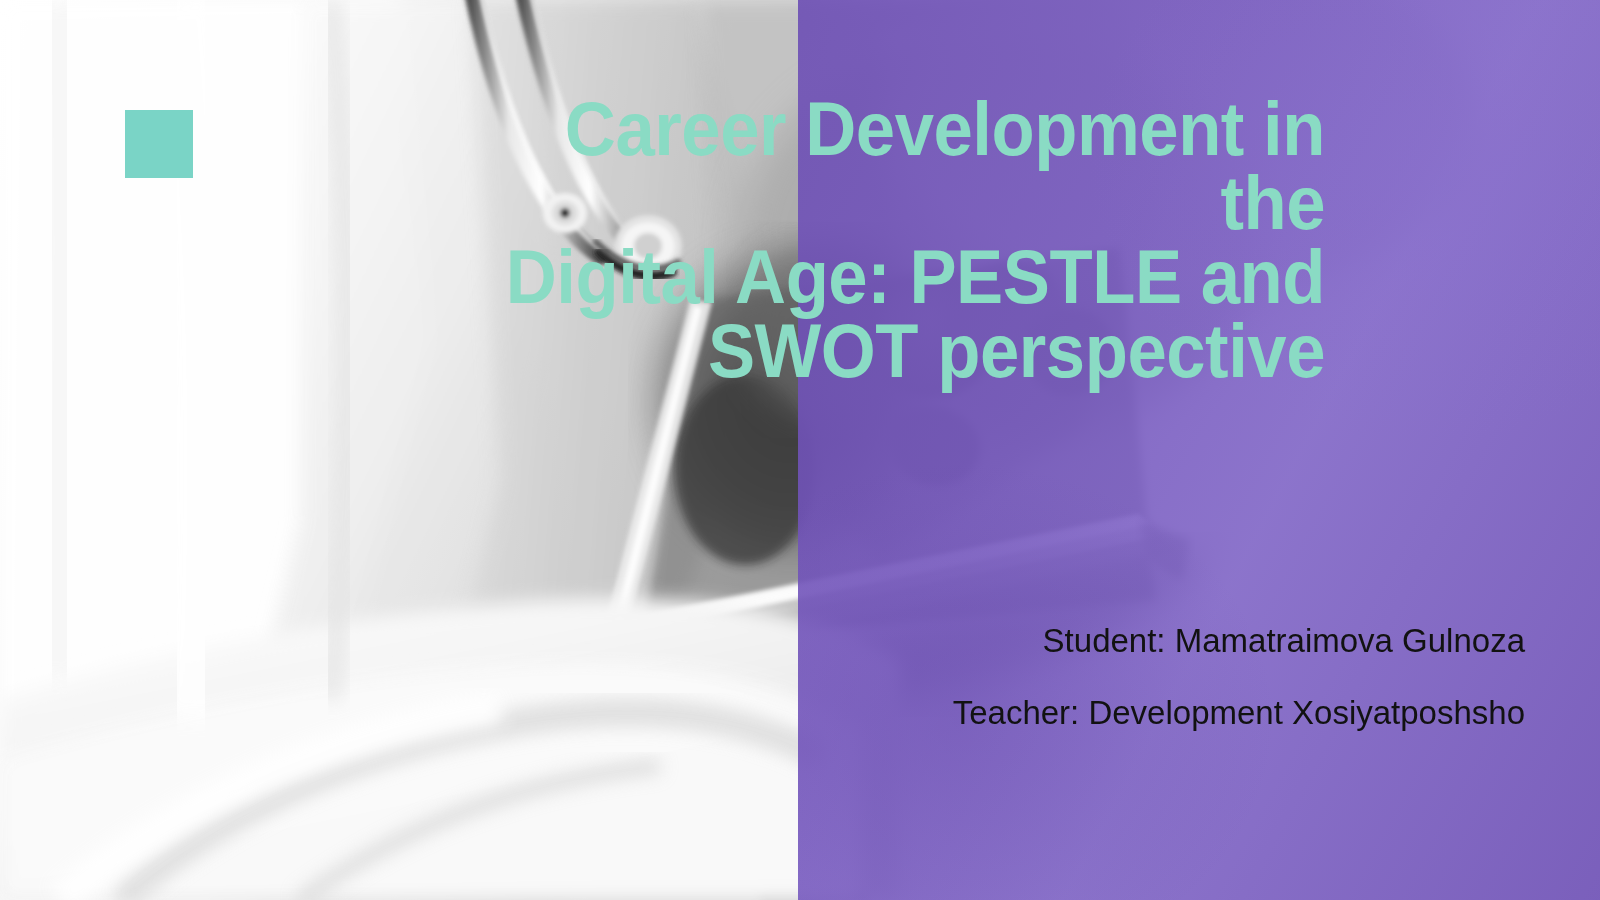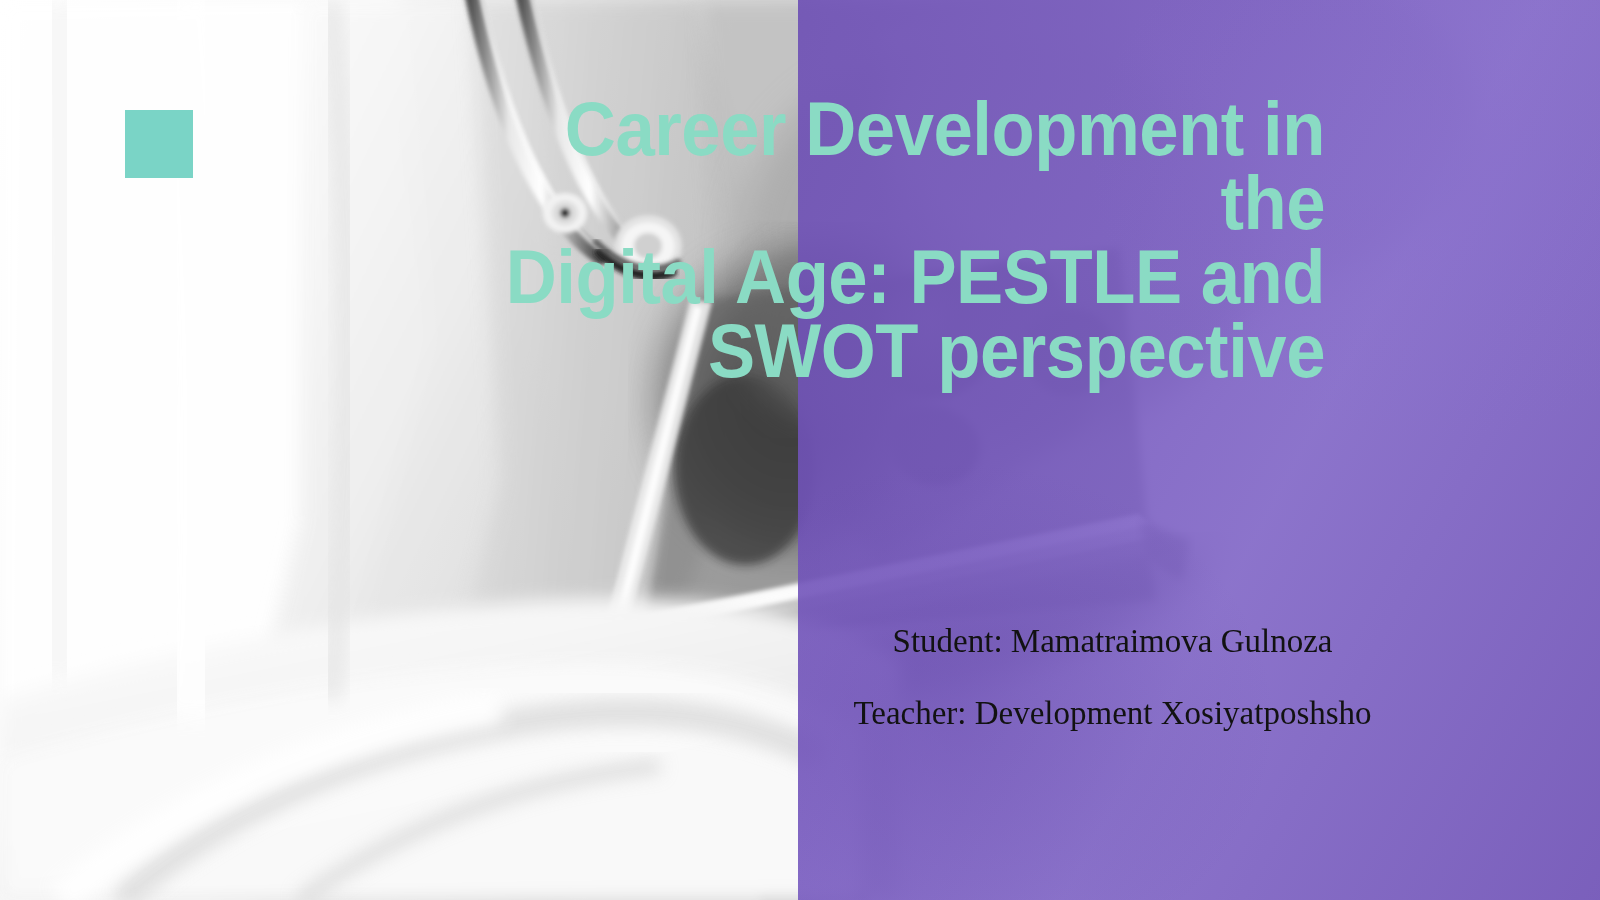--- a/index.html
+++ b/index.html
@@ -81,23 +81,22 @@
     transform: scaleX(0.93);
     transform-origin: right top;
   }
 
   
   .credits {
     position: absolute;
     left: 700px;
     top: 622px;
     width: 825px;
-    text-align: center;
+    text-align: right;
     color: #111111;
-    font-family: Liberation Serif, serif;
   }
   .credit-line {
     font-size: 33px;
     line-height: 38px;
     font-weight: normal;
     color: #121212;
   }
   .credit-spacer {
     height: 34px;
   }

